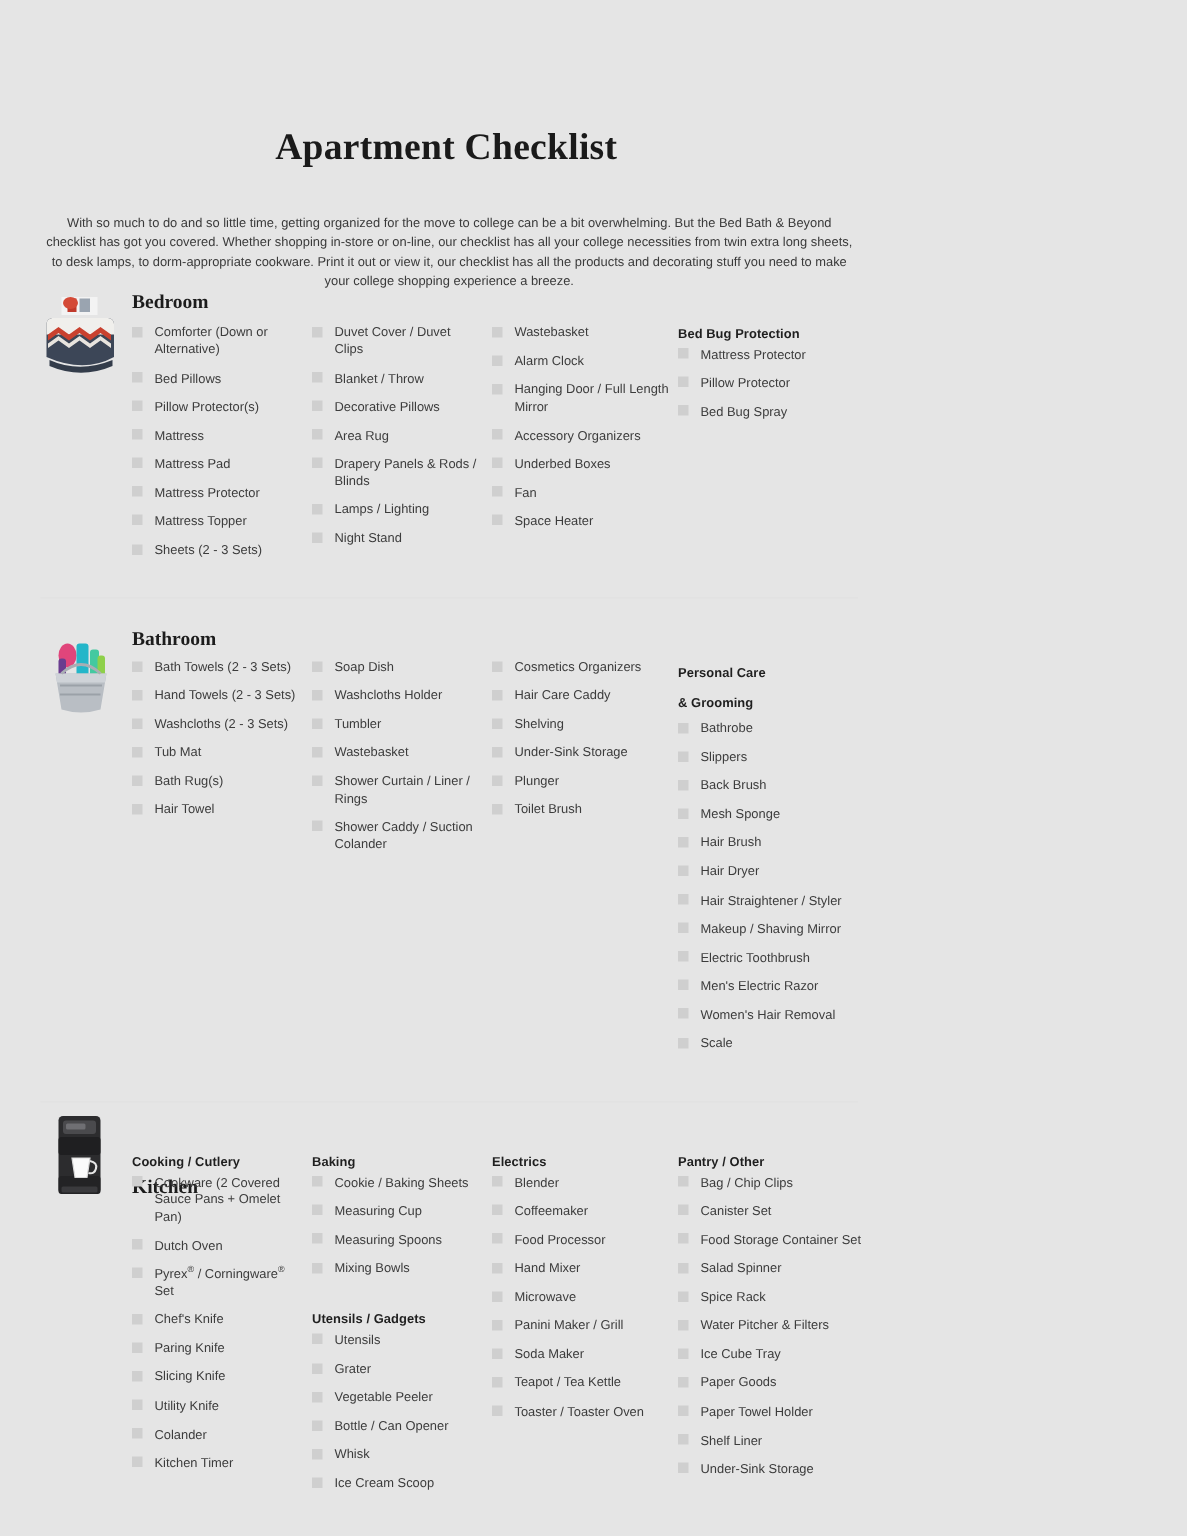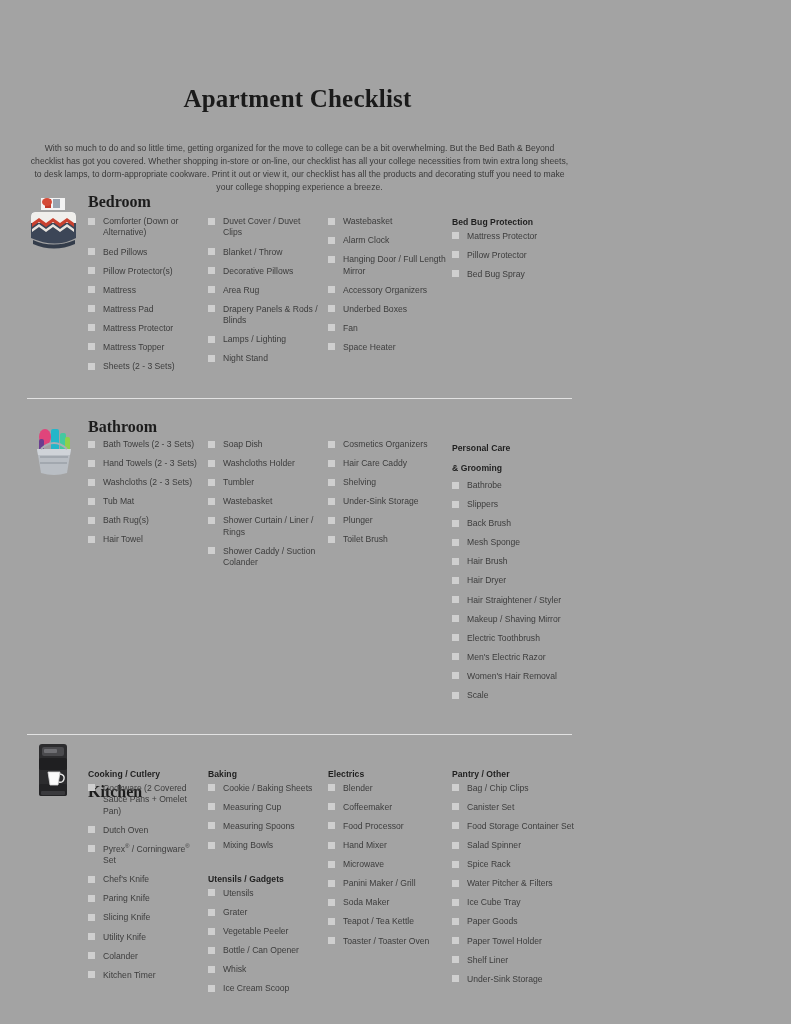--- a/index.html
+++ b/index.html
@@ -15,21 +15,21 @@
     font-family: "Liberation Sans", sans-serif;
     color: #3b3b3b;
     -webkit-font-smoothing: antialiased;
   }
 
   .page {
     position: absolute;
     left: 0; top: 0;
     width: 791px;
     height: 1024px;
-    background: #a3a3a3;
+    background: #e5e5e5;
   }
 
   
   .doc-title {
     position: absolute;
     left: 0;
     top: 68px;
     width: 595px;
     text-align: center;
     font-family: "Liberation Serif", serif;
@@ -69,21 +69,21 @@
     position: absolute;
     left: 27px;
     width: 53px;
     height: 58px;
   }
   .sec-title {
     position: absolute;
     left: 88px;
     font-family: "Liberation Serif", serif;
     font-weight: bold;
-    font-size: 16px;
+    font-size: 13px;
     color: #1c1c1c;
     line-height: 1;
   }
 
   
   .col {
     position: absolute;
     top: 0;
   }
   .col-head {

